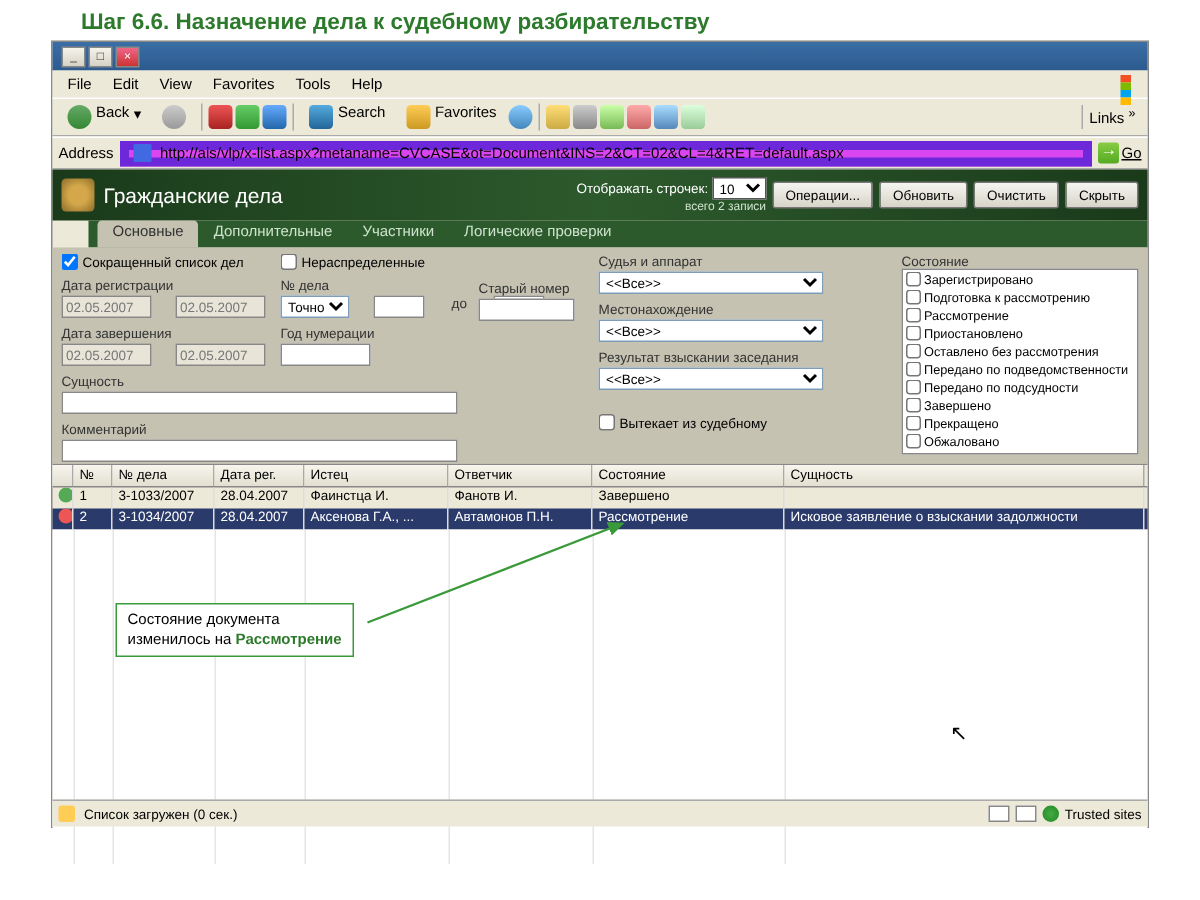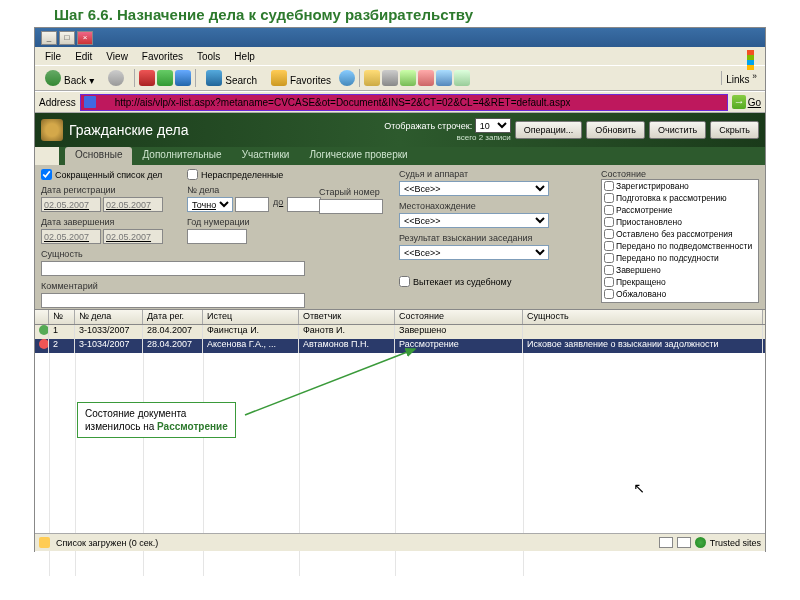--- a/index.html
+++ b/index.html
@@ -10,27 +10,27 @@
   .ie-title-text { display: flex; align-items: center; gap: 4px; }
   .ie-ico { width: 12px; height: 12px; background: #4169e1; border-radius: 1px; display: inline-block; }
   .ie-btns { display: flex; gap: 2px; }
   .ie-btn { width: 16px; height: 14px; background: linear-gradient(#f5f3eb,#d6d2c4); border: 1px solid #888; font-size: 8px; text-align: center; line-height: 11px; color: #333; }
   .ie-btn.close { background: linear-gradient(#e68,#c33); color: #fff; }
   .menubar { display: flex; padding: 2px 4px; font-size: 10px; background: #ece9d8; gap: 2px; align-items: center; }
   .menubar span { padding: 1px 6px; cursor: default; }
   .menubar .winflag { margin-left: auto; width: 20px; height: 14px; display: flex; flex-wrap: wrap; }
   .winflag div { width: 7px; height: 5px; }
   .toolbar { display: flex; align-items: center; padding: 2px 4px; gap: 2px; border-top: 1px solid #fff; border-bottom: 1px solid #aaa; background: #ece9d8; height: 26px; }
-  .tb-btn { display: flex; align-items: flex-end; gap: 3px; padding: 2px 5px; font-size: 10px; border: 1px solid transparent; border-radius: 3px; }
+  .tb-btn { display: flex; align-items: flex-start; gap: 3px; padding: 2px 5px; font-size: 10px; border: 1px solid transparent; border-radius: 3px; }
   .tb-ico { width: 16px; height: 16px; border-radius: 50%; display: inline-block; }
   .tb-sep { width: 1px; height: 18px; background: #aaa; margin: 0 2px; }
   .links-box { margin-left: auto; font-size: 10px; padding: 0 4px; border-left: 1px solid #aaa; }
   .addressbar { display: flex; align-items: center; padding: 2px 4px; gap: 4px; border-top: 1px solid #fff; border-bottom: 1px solid #aaa; background: #ece9d8; height: 22px; }
   .addressbar label { font-size: 10px; }
-  .addr-input { flex: 1; height: 17px; border: 1px solid #6d28d9; background: #be185d; font-size: 10px; padding: 0 3px; display: flex; align-items: center; gap: 19px; }
+  .addr-input { flex: 1; height: 17px; border: 6px solid #6d28d9; background: #d946ef; font-size: 10px; padding: 0 3px; display: flex; align-items: center; gap: 6px; }
   .go-btn { display: flex; align-items: center; gap: 2px; font-size: 10px; text-decoration: underline; }
   .go-ico { width: 14px; height: 14px; background: linear-gradient(#8c4,#5a2); border-radius: 2px; position: relative; }
   .go-ico::after { content: "→"; color: #fff; position: absolute; left: 2px; top: -1px; font-size: 11px; }
 
   .app-header { background: linear-gradient(to right, #1a3a1a 0%, #2d5a2d 50%, #1a3a1a 100%); color: #fff; height: 34px; display: flex; align-items: center; padding: 0 6px; gap: 6px; }
   .app-header-ico { width: 22px; height: 22px; background: radial-gradient(circle,#d4a84a 40%,#8a6a2a 100%); border-radius: 3px; position: relative; }
   .app-title { font-size: 14px; font-weight: normal; }
   .header-rows { margin-left: auto; display: flex; align-items: center; gap: 4px; font-size: 9px; }
   .hdr-sub { font-size: 8px; color: #cde3cd; }
   .hdr-select { background: #fff; color: #000; border: 1px solid #555; font-size: 9px; height: 15px; width: 36px; }
@@ -39,21 +39,21 @@
   .tabs { display: flex; background: #2d5a2d; padding: 0 6px; height: 18px; margin-left: 24px; }
   .tab { padding: 2px 10px 0; font-size: 10px; color: #cde3cd; cursor: pointer; }
   .tab.active { background: #c5c2b2; color: #333; border-radius: 3px 3px 0 0; }
 
   .filters { background: #c5c2b2; padding: 4px 6px 6px; position: relative; height: 144px; }
   .filters-row { display: flex; gap: 12px; }
   .col { display: flex; flex-direction: column; gap: 2px; }
   .chk { display: flex; align-items: center; gap: 3px; font-size: 9px; }
   .chk input { width: 11px; height: 11px; }
   .lbl { font-size: 9px; color: #333; margin-top: 3px; }
-  .date-pair { display: flex; gap: 2px; text-decoration: underline; }
+  .date-pair { display: flex; gap: 16px; }
   .tin { height: 15px; border: 1px solid #888; background: #e8e5d8; font-size: 9px; padding: 0 2px; color: #777; width: 60px; }
   .tin.white { background: #fff; color: #000; }
   .longtxt { width: 264px; }
   .sel { height: 15px; border: 1px solid #7f9db9; background: #fff; font-size: 9px; width: 104px; }
   .state-box { position: absolute; right: 6px; top: 4px; width: 158px; }
   .state-list { border: 1px solid #888; background: #fff; height: 124px; overflow: hidden; }
   .state-item { display: flex; align-items: center; gap: 2px; font-size: 8.5px; padding: 0 2px; height: 12px; }
   .state-item input { width: 10px; height: 10px; }
 
   .grid-header { display: flex; background: #ece9d8; border-top: 1px solid #888; border-bottom: 1px solid #888; height: 16px; }

